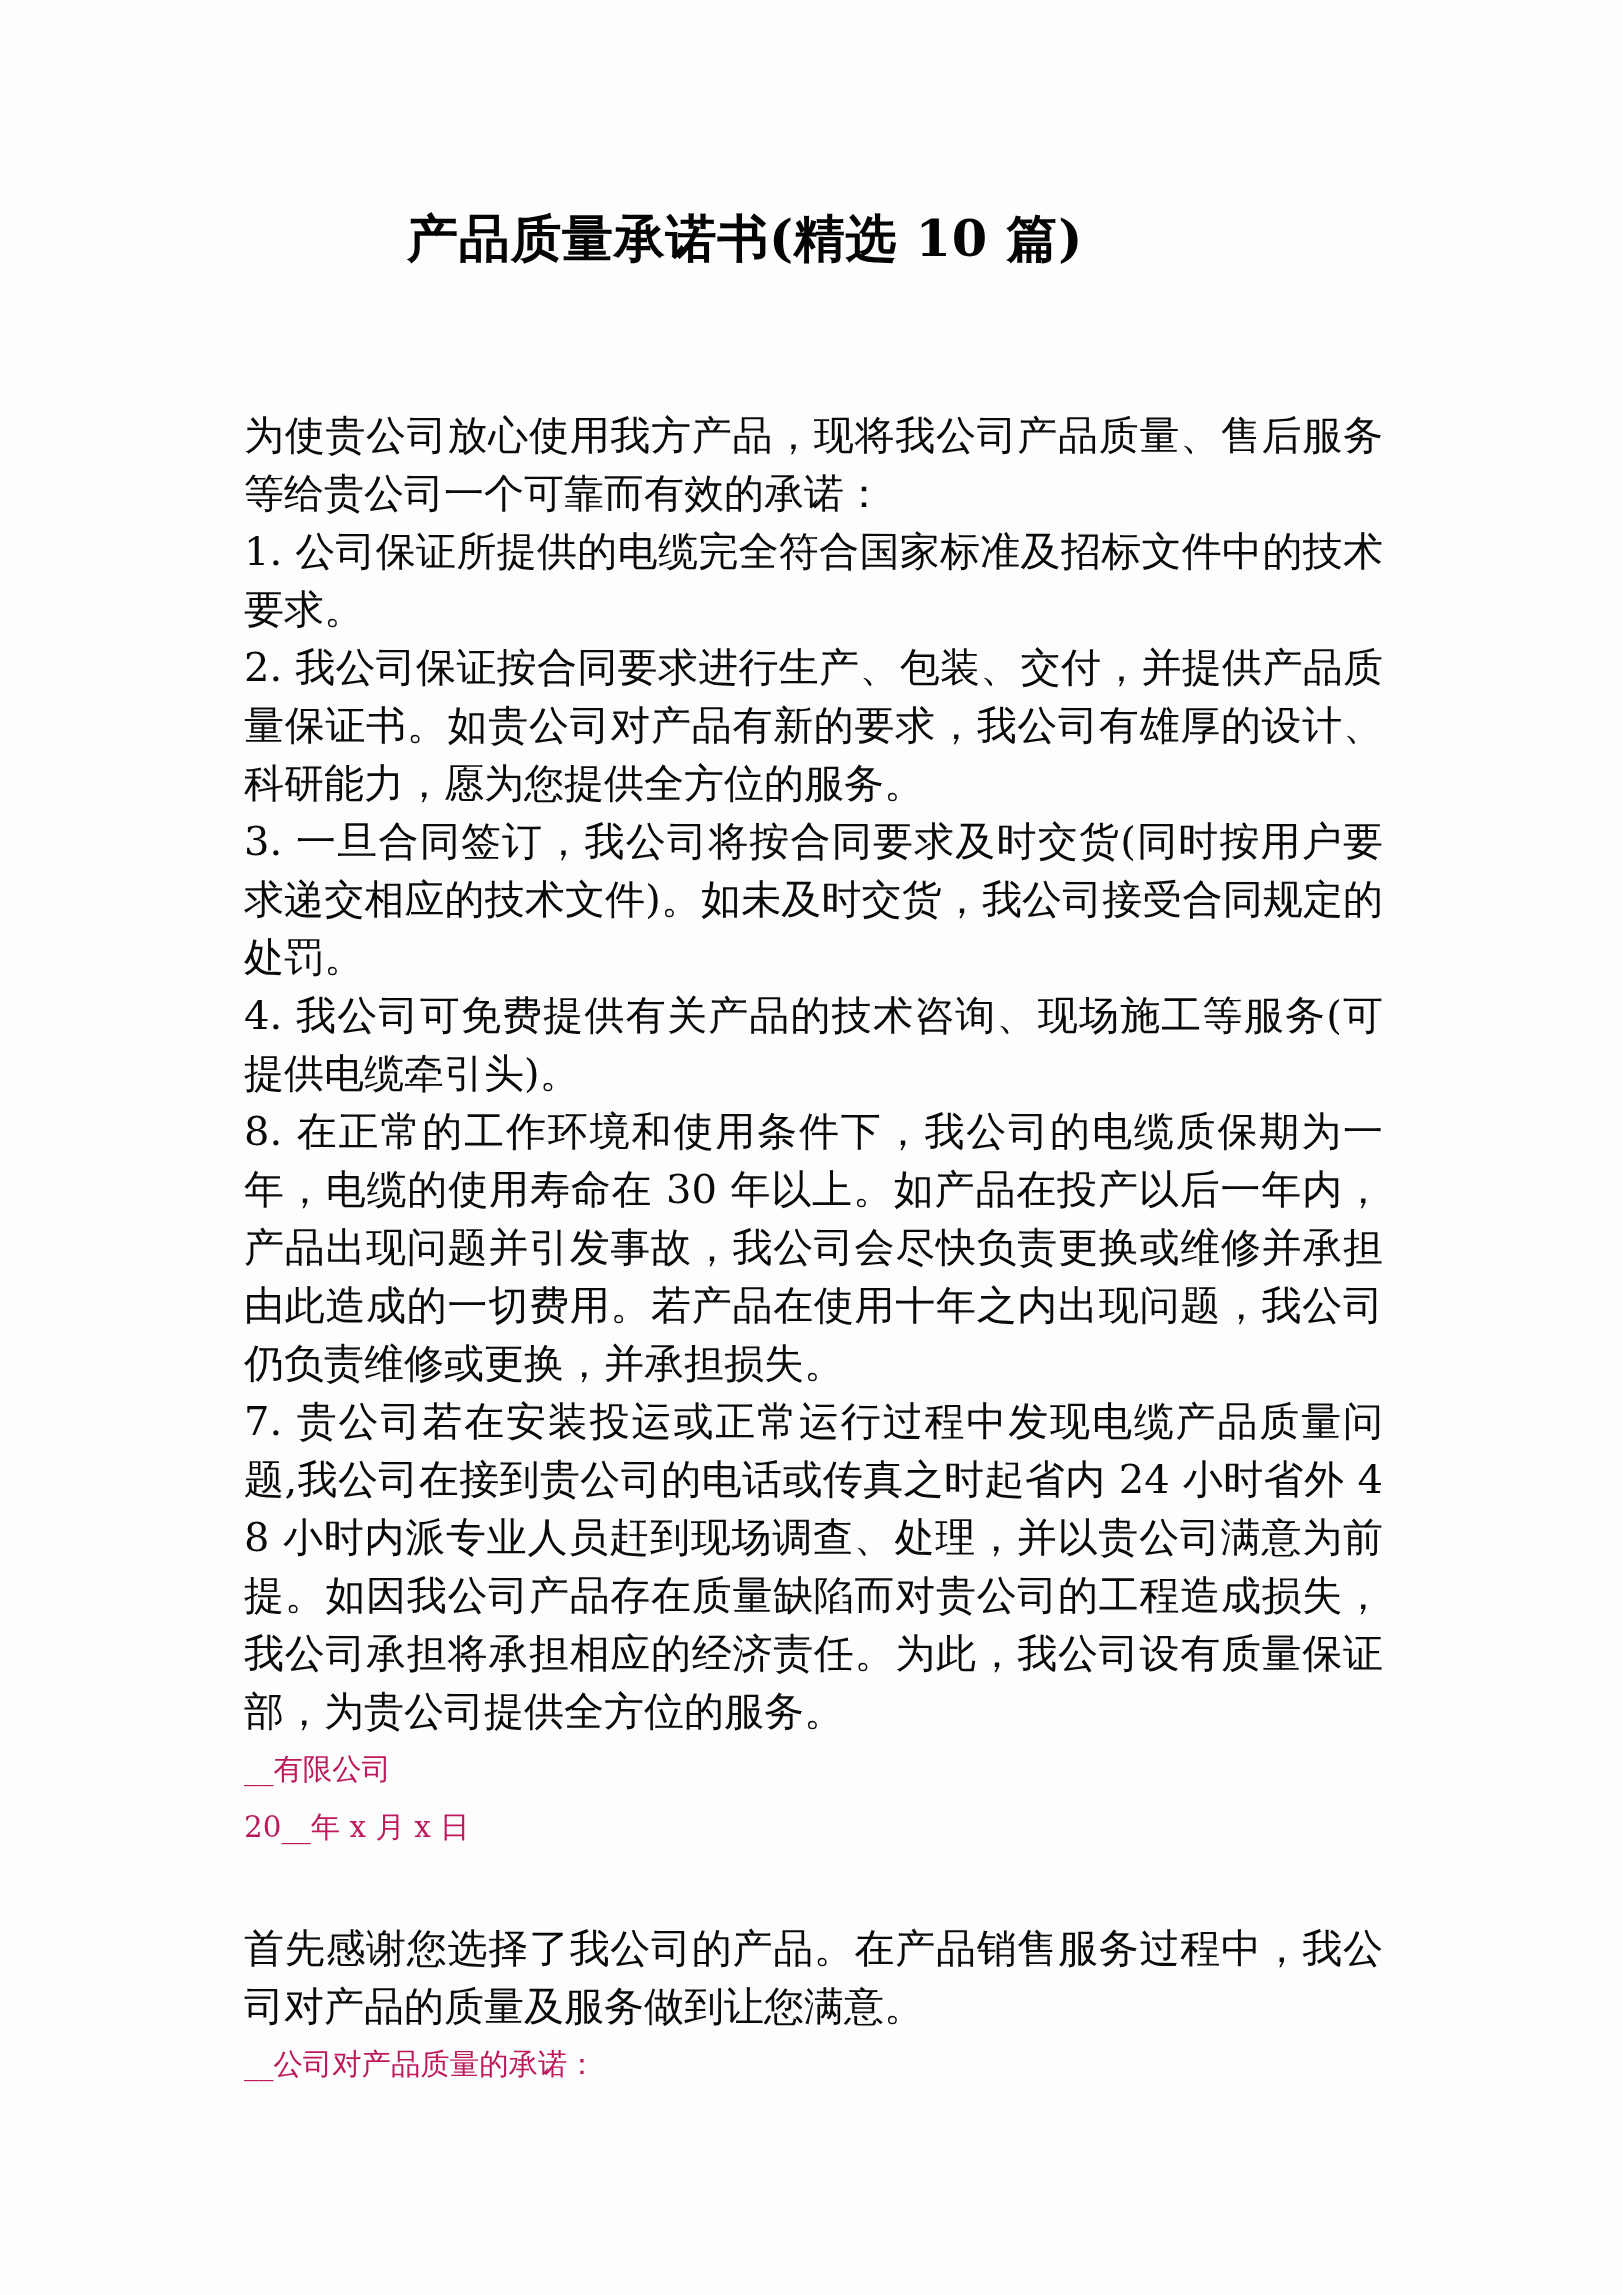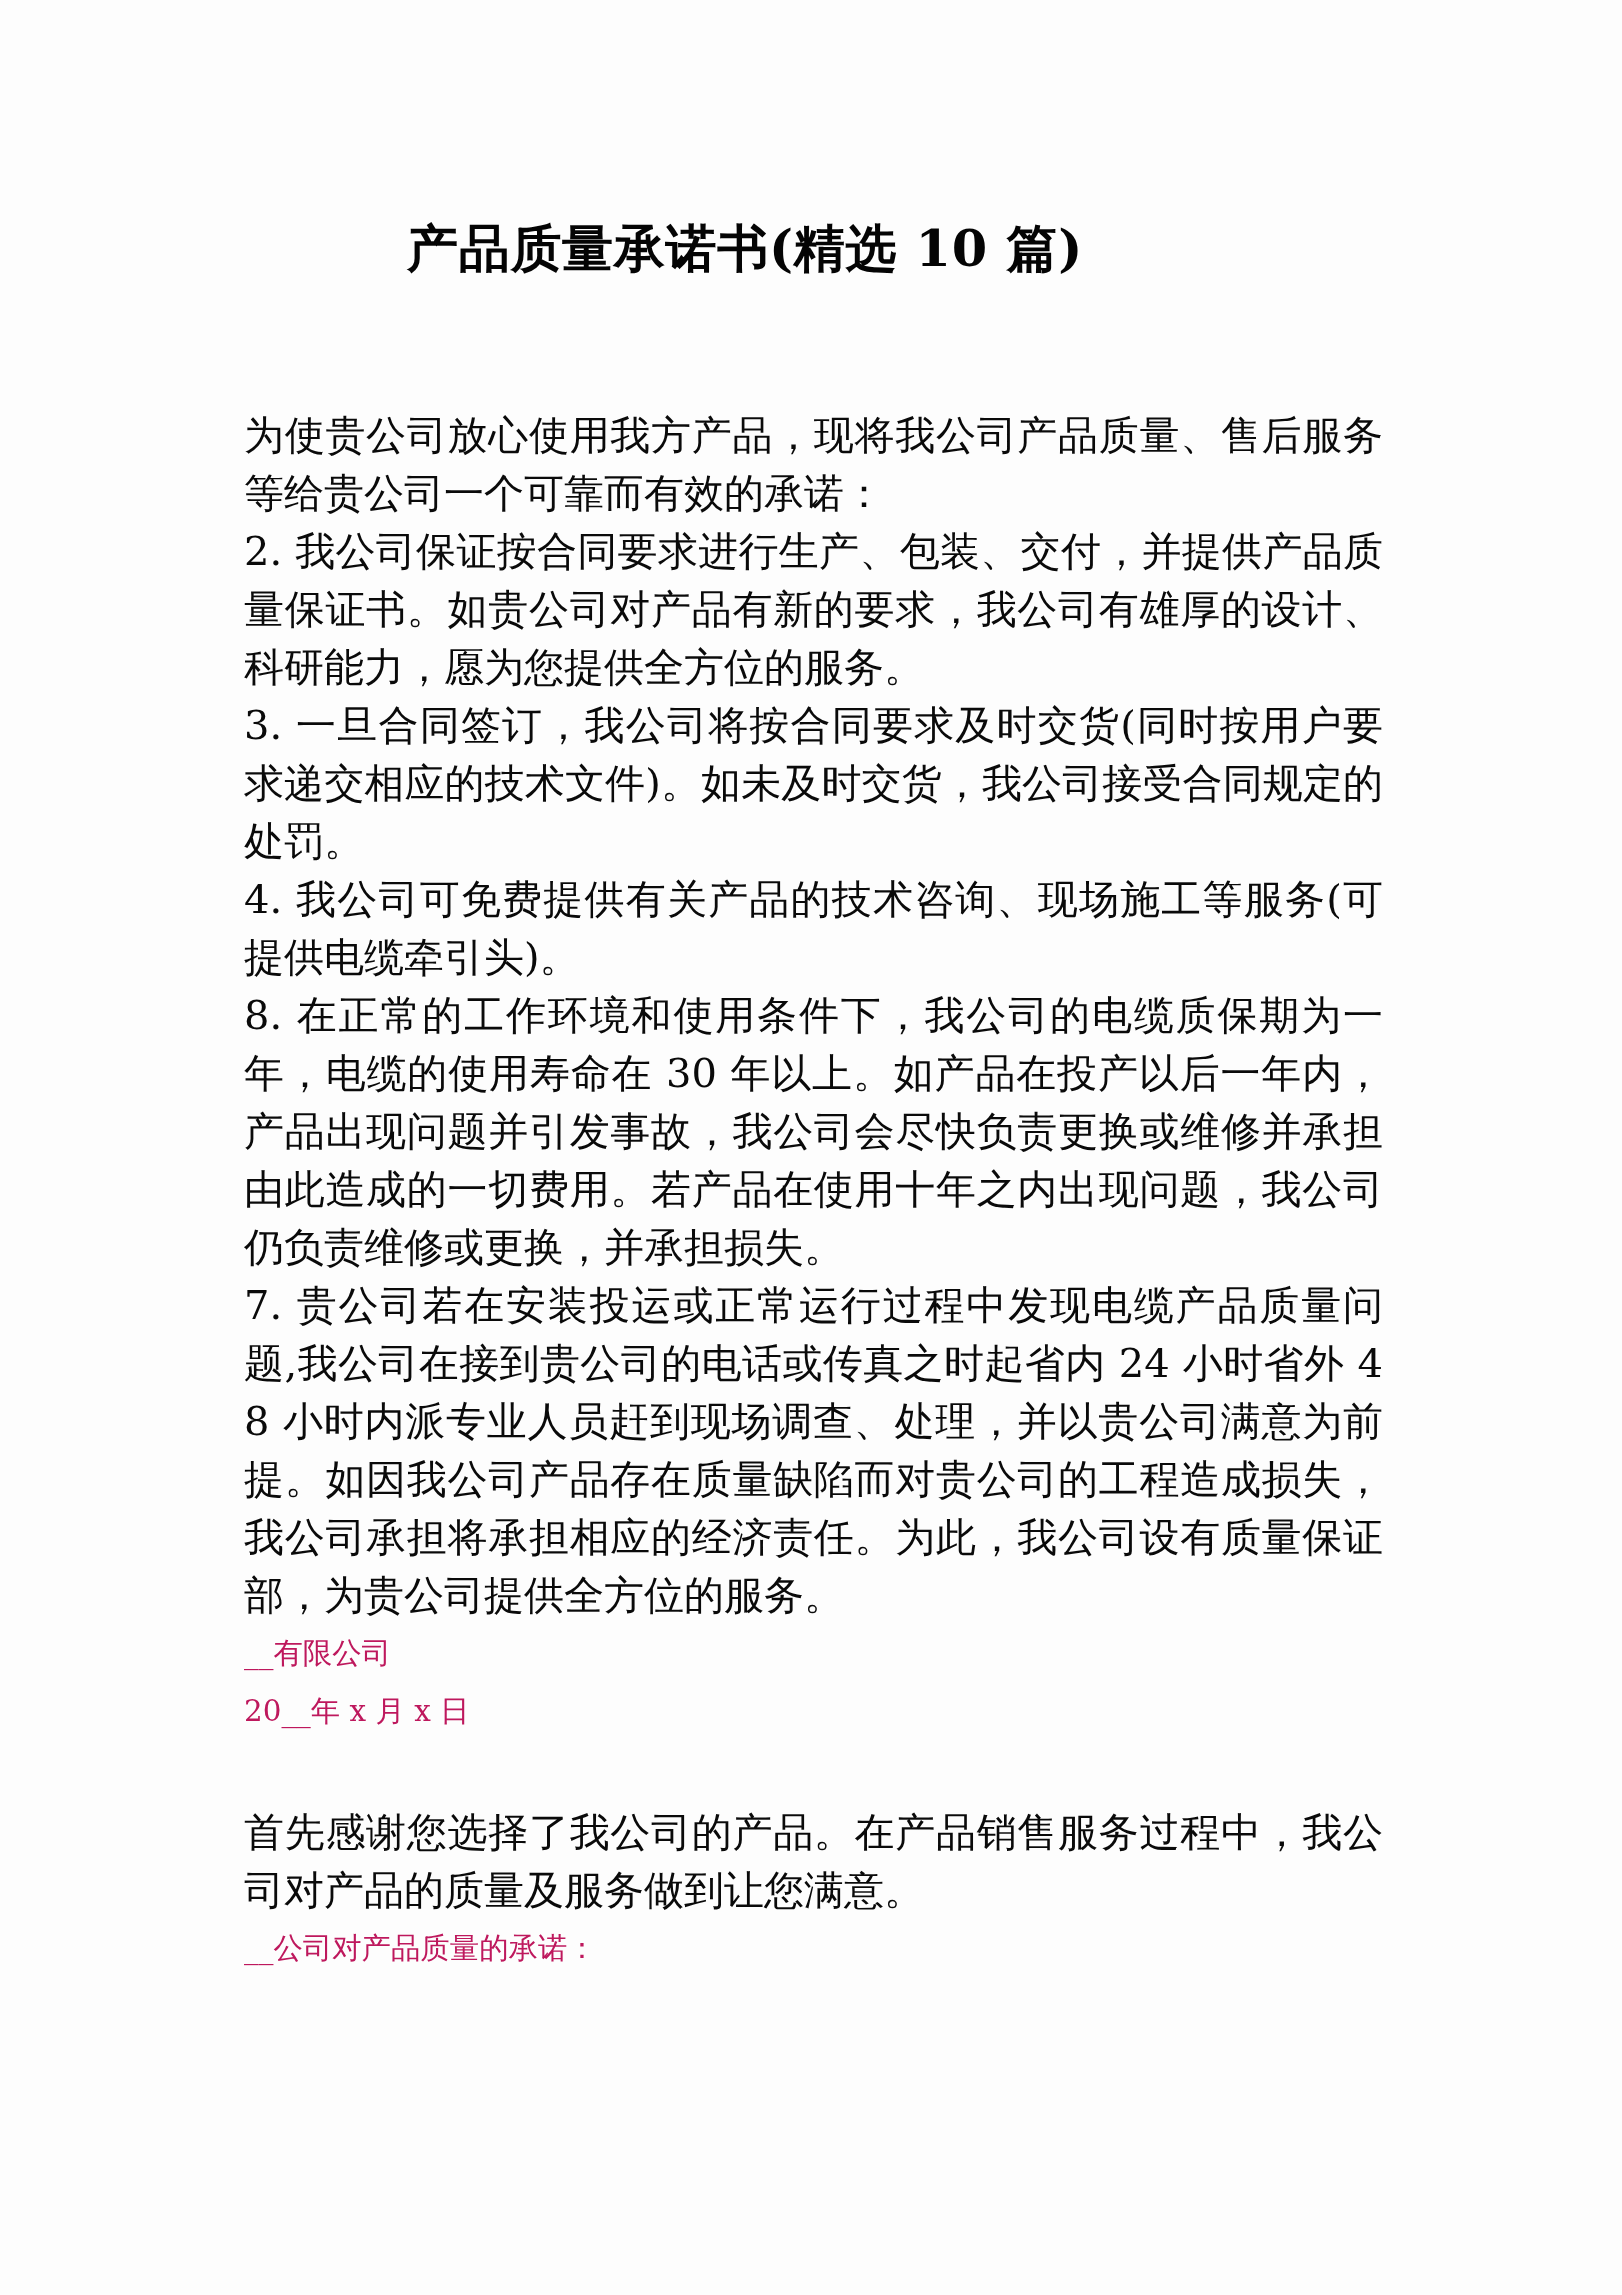--- a/index.html
+++ b/index.html
@@ -19,21 +19,21 @@
     position: relative;
     width: 1623px;
     height: 2295px;
     background: #fdfdfd;
     box-sizing: border-box;
     overflow: hidden;
   }
 
   .doc-title {
     position: absolute;
-    top: 185px;
+    top: 175px;
     left: 0;
     width: 1490px;
     text-align: center;
     font-family: "DejaVu Serif", "Liberation Serif", serif;
     font-size: 51px;
     font-weight: 700;
     letter-spacing: 0.7px;
     line-height: 1.15;
     color: #040404;
     white-space: nowrap;
@@ -81,20 +81,21 @@
 <body>
 
 <div class="page">
 
   <h1 class="doc-title">产品质量承诺书(精选 10 篇)</h1>
 
   <div class="body-block">
 
     <p class="para">为使贵公司放心使用我方产品，现将我公司产品质量、售后服务等给贵公司一个可靠而有效的承诺：</p>
 
+    <p class="para">1. 公司保证所提供的电缆完全符合国家标准及招标文件中的技术要求。</p>
 
     <p class="para">2. 我公司保证按合同要求进行生产、包装、交付，并提供产品质量保证书。如贵公司对产品有新的要求，我公司有雄厚的设计、科研能力，愿为您提供全方位的服务。</p>
 
     <p class="para">3. 一旦合同签订，我公司将按合同要求及时交货(同时按用户要求递交相应的技术文件)。如未及时交货，我公司接受合同规定的处罚。</p>
 
     <p class="para">4. 我公司可免费提供有关产品的技术咨询、现场施工等服务(可提供电缆牵引头)。</p>
 
 
     <p class="para">8. 在正常的工作环境和使用条件下，我公司的电缆质保期为一年，电缆的使用寿命在 30 年以上。如产品在投产以后一年内，产品出现问题并引发事故，我公司会尽快负责更换或维修并承担由此造成的一切费用。若产品在使用十年之内出现问题，我公司仍负责维修或更换，并承担损失。</p>
 

